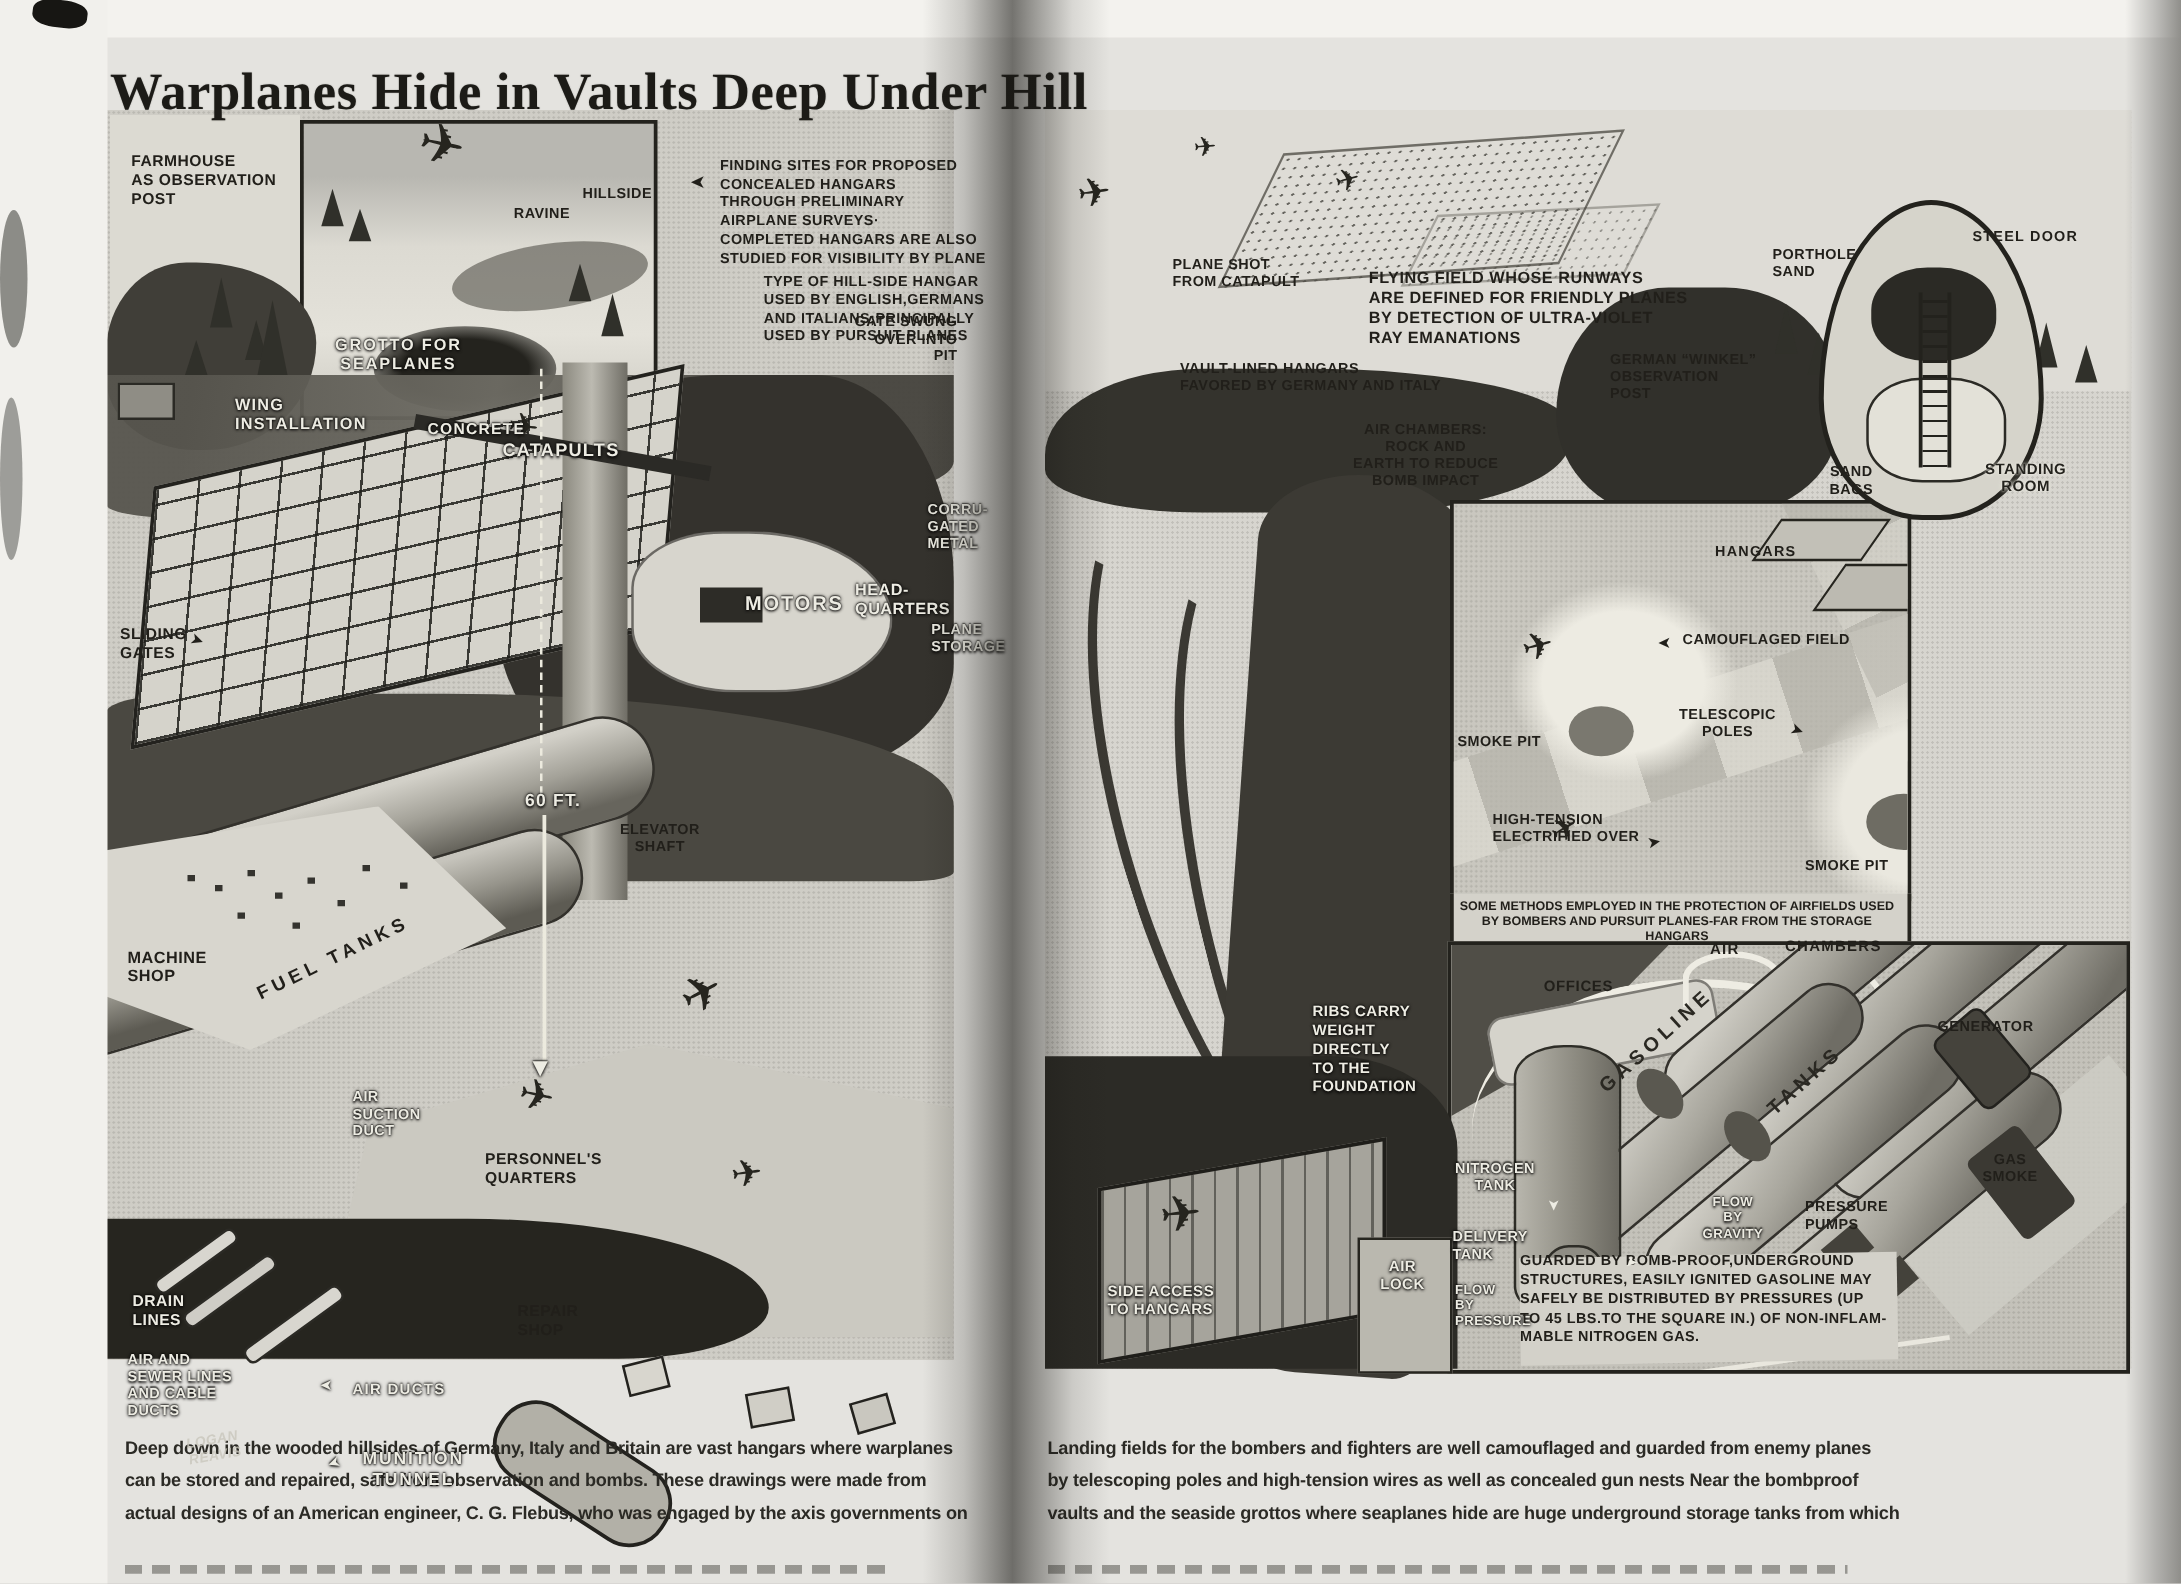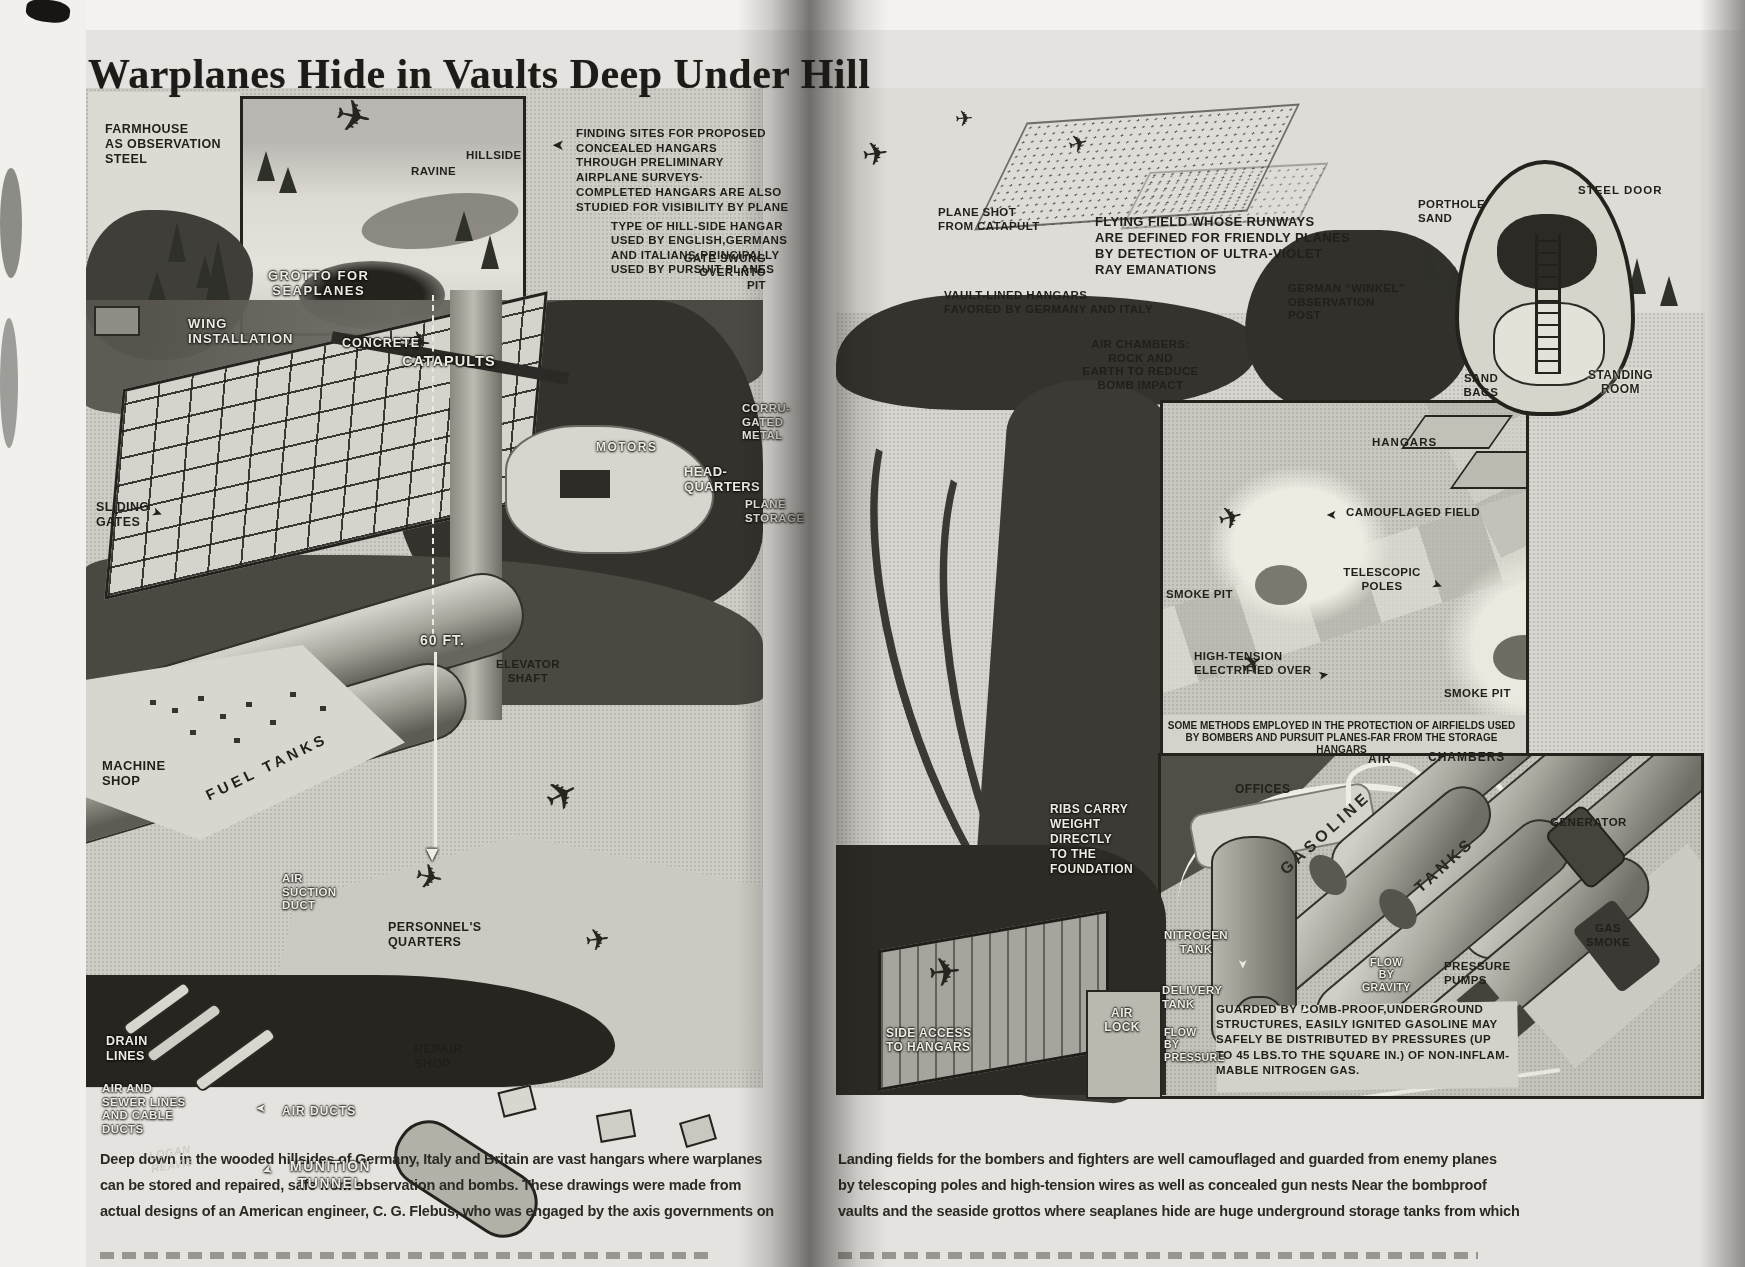--- a/index.html
+++ b/index.html
@@ -100,21 +100,21 @@
   <div class="abs" style="left:118px;top:1002px;width:74px;height:10px;background:#d8d6cf;border:2px solid #2b2a25;border-radius:6px;transform:rotate(-36deg);z-index:5;"></div>
   <div class="abs" style="left:140px;top:1026px;width:84px;height:10px;background:#cfcdc6;border:2px solid #2b2a25;border-radius:6px;transform:rotate(-36deg);z-index:5;"></div>
   <div class="abs" style="left:188px;top:1052px;width:90px;height:11px;background:#d8d6cf;border:2px solid #2b2a25;border-radius:6px;transform:rotate(-36deg);z-index:5;"></div>
   <div class="abs" style="left:500px;top:1088px;width:30px;height:22px;background:#d8d6ce;border:2px solid #23221e;transform:rotate(-14deg);z-index:5;"></div>
   <div class="abs" style="left:598px;top:1112px;width:32px;height:24px;background:#d0cec6;border:2px solid #23221e;transform:rotate(-10deg);z-index:5;"></div>
   <div class="abs" style="left:682px;top:1118px;width:28px;height:22px;background:#c9c7bf;border:2px solid #23221e;transform:rotate(-16deg);z-index:5;"></div>
   <div class="abs" style="left:388px;top:1145px;width:150px;height:62px;background:#b2b0a7;border:3px solid #23221e;border-radius:32px;transform:rotate(33deg);z-index:5;"></div>
 
   <div class="lb k" style="left:105px;top:122px;font-size:12.5px;">FARMHOUSE
 AS OBSERVATION
-STEEL</div>
+POST</div>
   <div class="lb k" style="left:466px;top:149px;font-size:11.5px;">HILLSIDE</div>
   <div class="lb k" style="left:411px;top:165px;font-size:11.5px;">RAVINE</div>
   <div class="lb w ctr" style="left:268px;top:268px;font-size:13px;letter-spacing:1.5px;">GROTTO FOR
 SEAPLANES</div>
   <div class="lb k" style="left:576px;top:126px;font-size:11.5px;line-height:1.28;">FINDING SITES FOR PROPOSED
 CONCEALED HANGARS
 THROUGH PRELIMINARY
 AIRPLANE SURVEYS·
 COMPLETED HANGARS ARE ALSO
 STUDIED FOR VISIBILITY BY PLANE</div>
@@ -124,21 +124,21 @@
 USED BY PURSUIT PLANES</div>
   <div class="lb k rt" style="left:668px;top:252px;width:98px;font-size:11.5px;">GATE SWUNG
 OVER INTO
 PIT</div>
   <div class="lb w" style="left:188px;top:316px;font-size:13px;letter-spacing:1px;">WING
 INSTALLATION</div>
   <div class="lb w" style="left:342px;top:336px;font-size:12.5px;letter-spacing:1px;">CONCRETE</div>
   <div class="lb w" style="left:402px;top:353px;font-size:14.5px;letter-spacing:1px;">CATAPULTS</div>
   <div class="lb k" style="left:96px;top:500px;font-size:12.5px;">SLIDING
 GATES</div>
-  <div class="lb w" style="left:596px;top:440px;font-size:12px;letter-spacing:1.5px;">MOTORS</div>
+  <div class="lb w" style="left:596px;top:475px;font-size:16px;letter-spacing:1.5px;">MOTORS</div>
   <div class="lb w" style="left:684px;top:464px;font-size:13px;">HEAD-
 QUARTERS</div>
   <div class="lb w" style="left:742px;top:402px;font-size:11.5px;">CORRU-
 GATED
 METAL</div>
   <div class="lb w" style="left:745px;top:498px;font-size:11.5px;">PLANE
 STORAGE</div>
   <div class="lb w" style="left:420px;top:632px;font-size:14px;letter-spacing:1px;">60 FT.</div>
   <div class="lb k ctr" style="left:496px;top:658px;font-size:11.5px;">ELEVATOR
 SHAFT</div>

